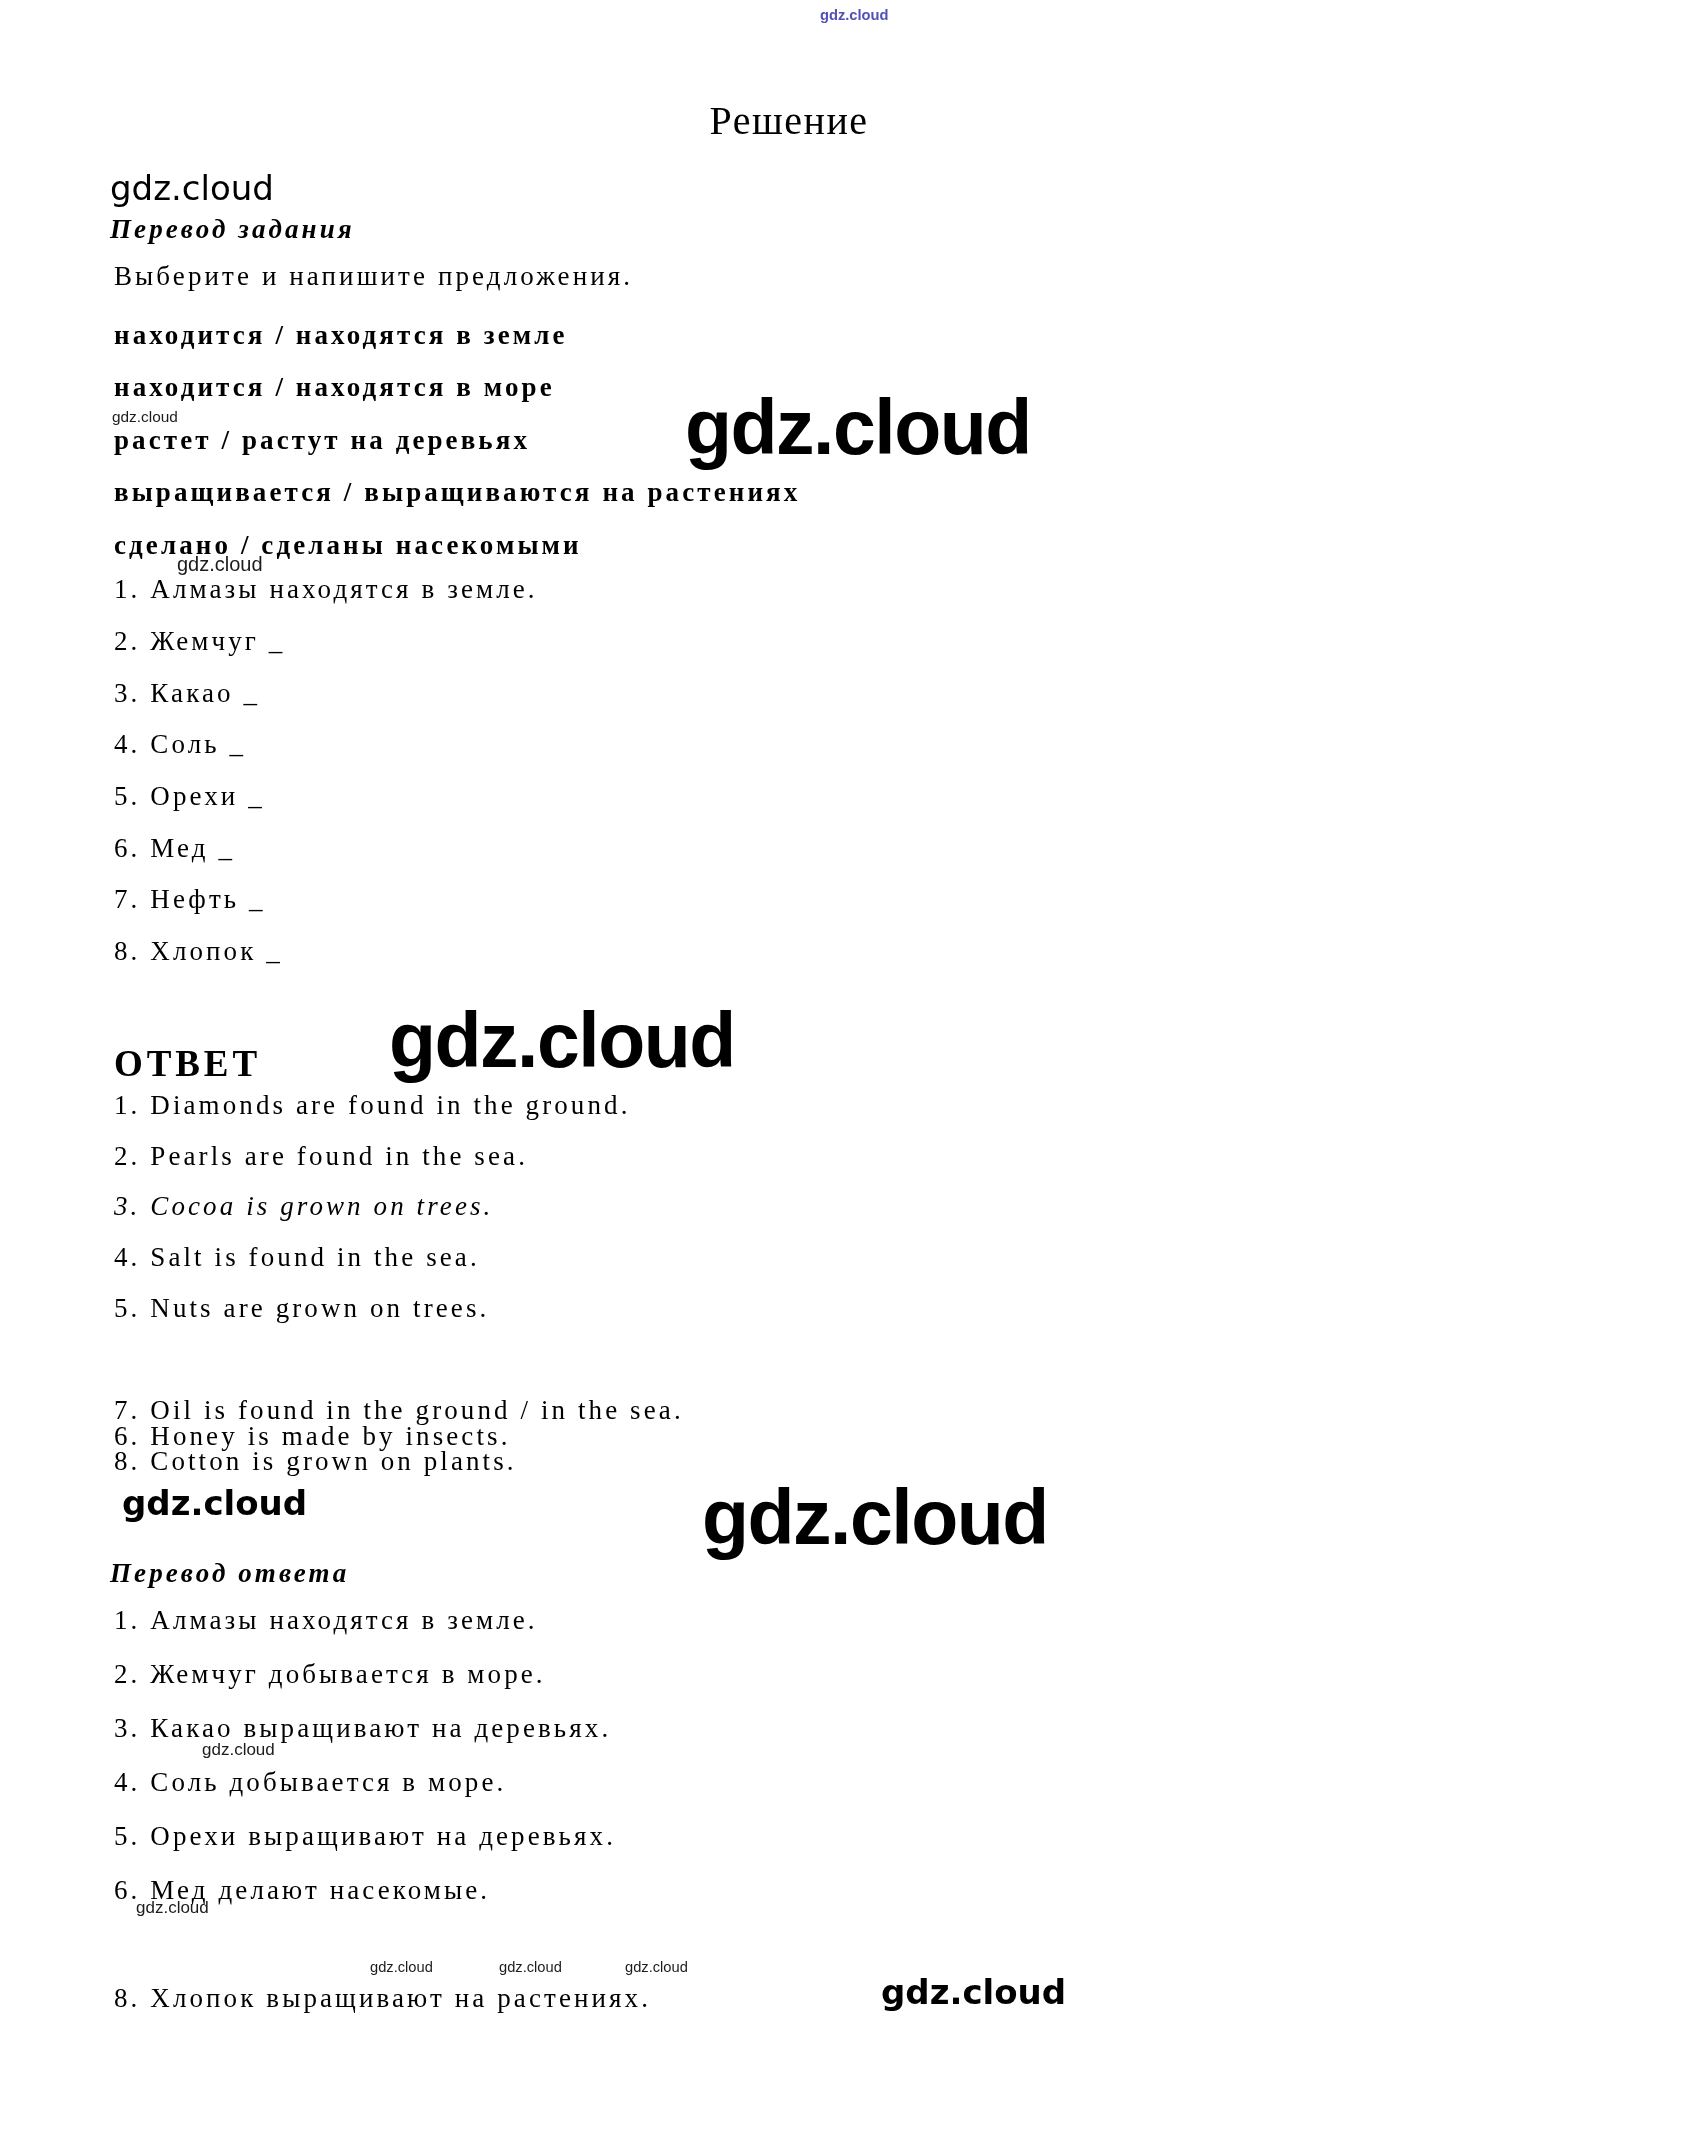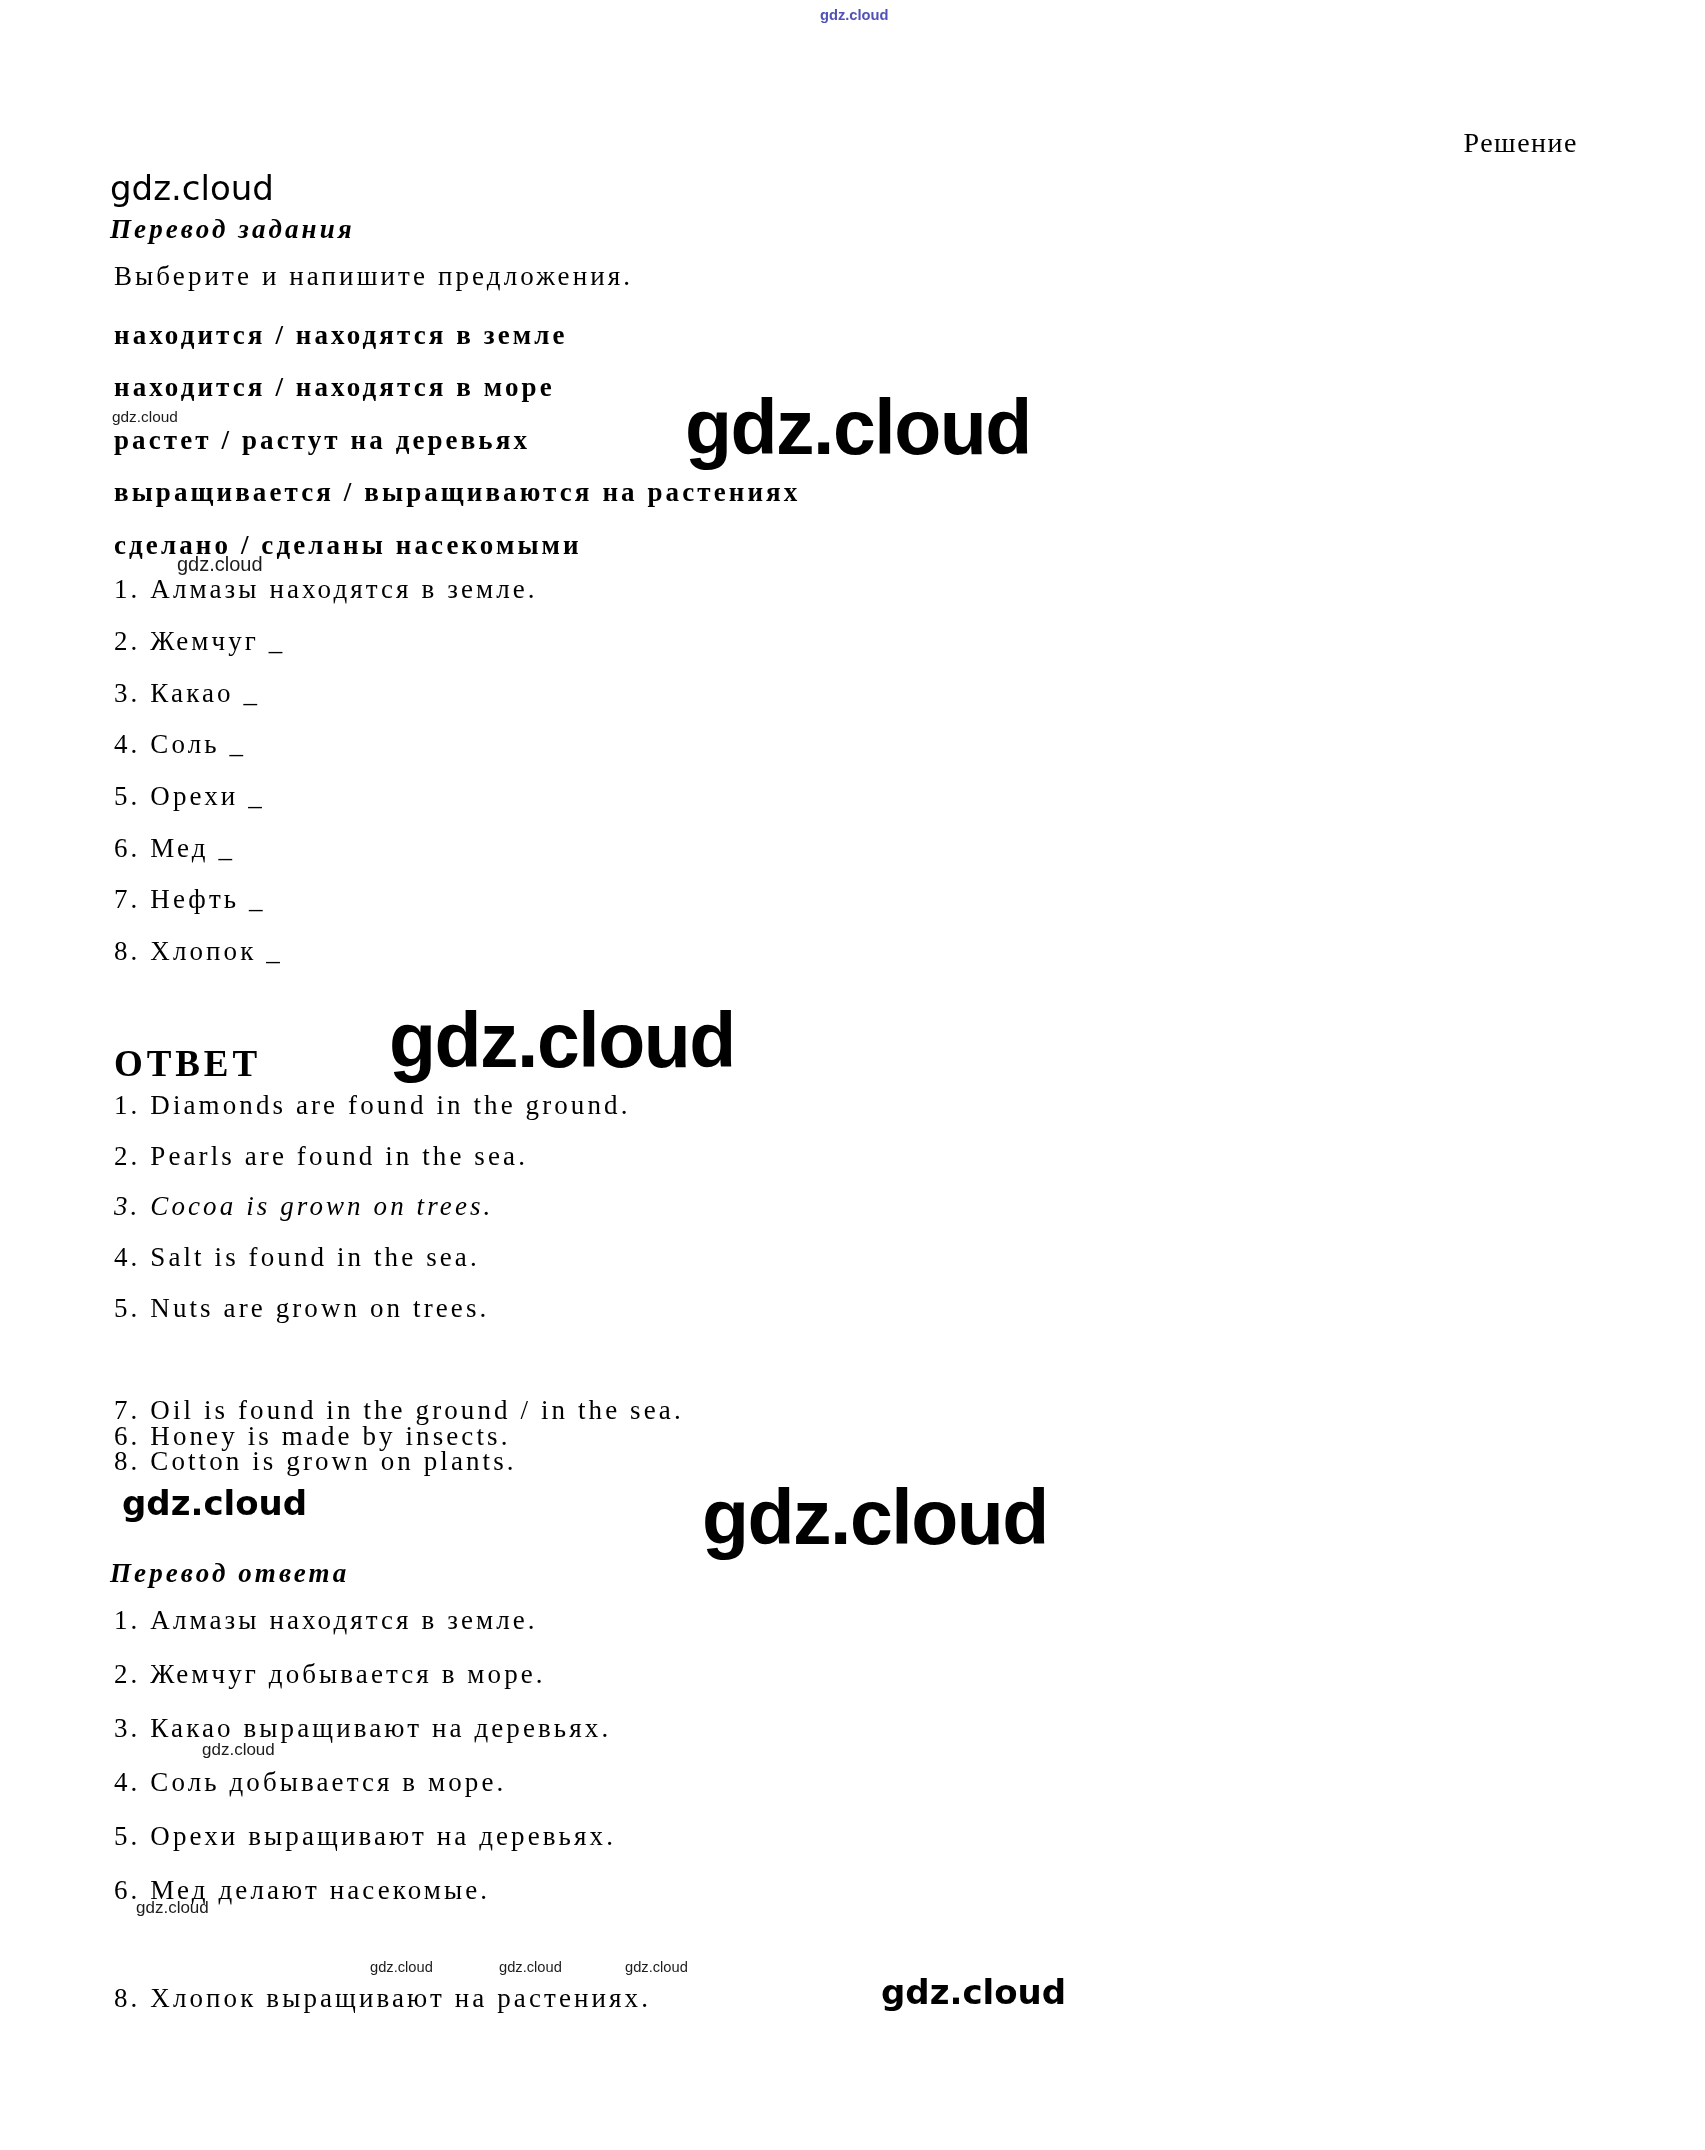--- a/index.html
+++ b/index.html
@@ -16,24 +16,23 @@
     position: absolute;
     left: 114px;
     font-size: 27px;
     line-height: 1.12;
     letter-spacing: 3.1px;
     white-space: nowrap;
   }
   .title {
     left: 0;
     width: 100%;
-    text-align: right;
-    font-size: 28px;
+    text-align: center;
+    font-size: 40px;
     letter-spacing: 1.5px;
-    margin-top: 28px;
   }
   .opt  { font-weight: bold; }
   .heading-italic { font-weight: bold; font-style: italic; left: 110px; }
   .answer-heading { font-weight: bold; font-size: 37px; letter-spacing: 3.9px; }
   .brand-sans {
     position: absolute;
     font-family: "DejaVu Sans", sans-serif;
     font-size: 34px;
     letter-spacing: 0;
     line-height: 1.1;

